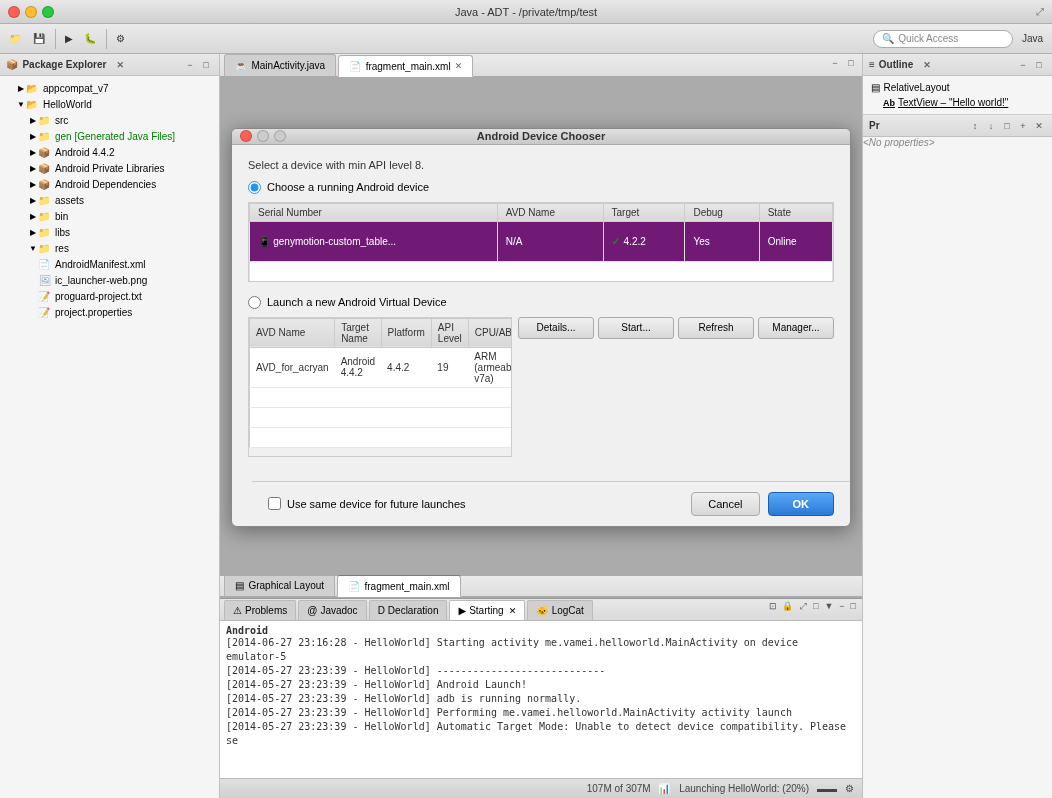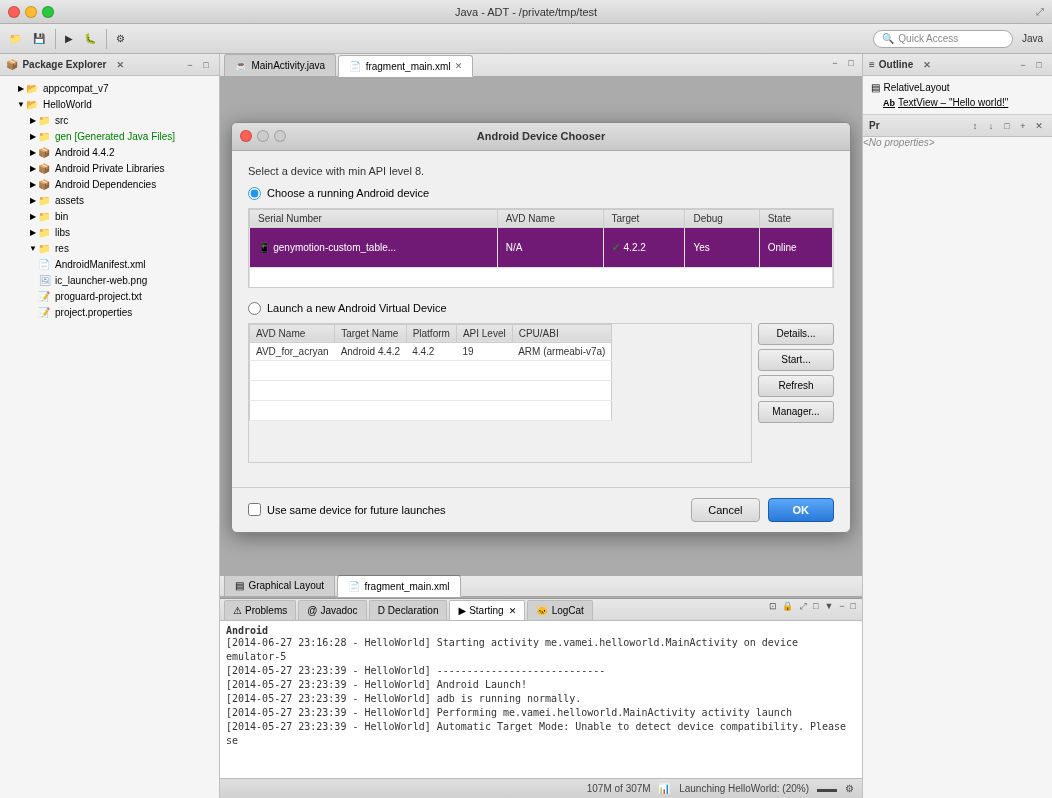--- a/index.html
+++ b/index.html
@@ -320,21 +320,21 @@
     .dialog {
       background: #f0f0f0;
       border: 1px solid #888;
       border-radius: 6px;
       width: 620px;
       box-shadow: 0 4px 20px rgba(0,0,0,0.4);
       overflow: hidden;
     }
     .dialog-titlebar {
       background: linear-gradient(to bottom, #e0e0e0, #c8c8c8);
-      height: 28px;
+      height: 16px;
       display: flex;
       align-items: center;
       padding: 0 10px;
       border-bottom: 1px solid #aaa;
       position: relative;
     }
     .dialog-tb-buttons {
       display: flex;
       gap: 5px;
       position: absolute;
@@ -421,30 +421,30 @@
       font-weight: normal;
       color: #333;
     }
     .avd-full-table td {
       padding: 3px 6px;
       border-bottom: 1px solid #e8e8e8;
       color: #333;
     }
     .avd-side-buttons {
       display: flex;
-      flex-direction: column;
       gap: 4px;
       margin-left: 6px;
     }
     .dialog-footer {
       display: flex;
       align-items: center;
       padding: 10px 16px;
       border-top: 1px solid #ccc;
       gap: 4px;
+      margin-left: 20px;
     }
     .checkbox-row {
       display: flex;
       align-items: center;
       gap: 6px;
       flex: 1;
       font-size: 11px;
     }
     .footer-buttons {
       display: flex;

